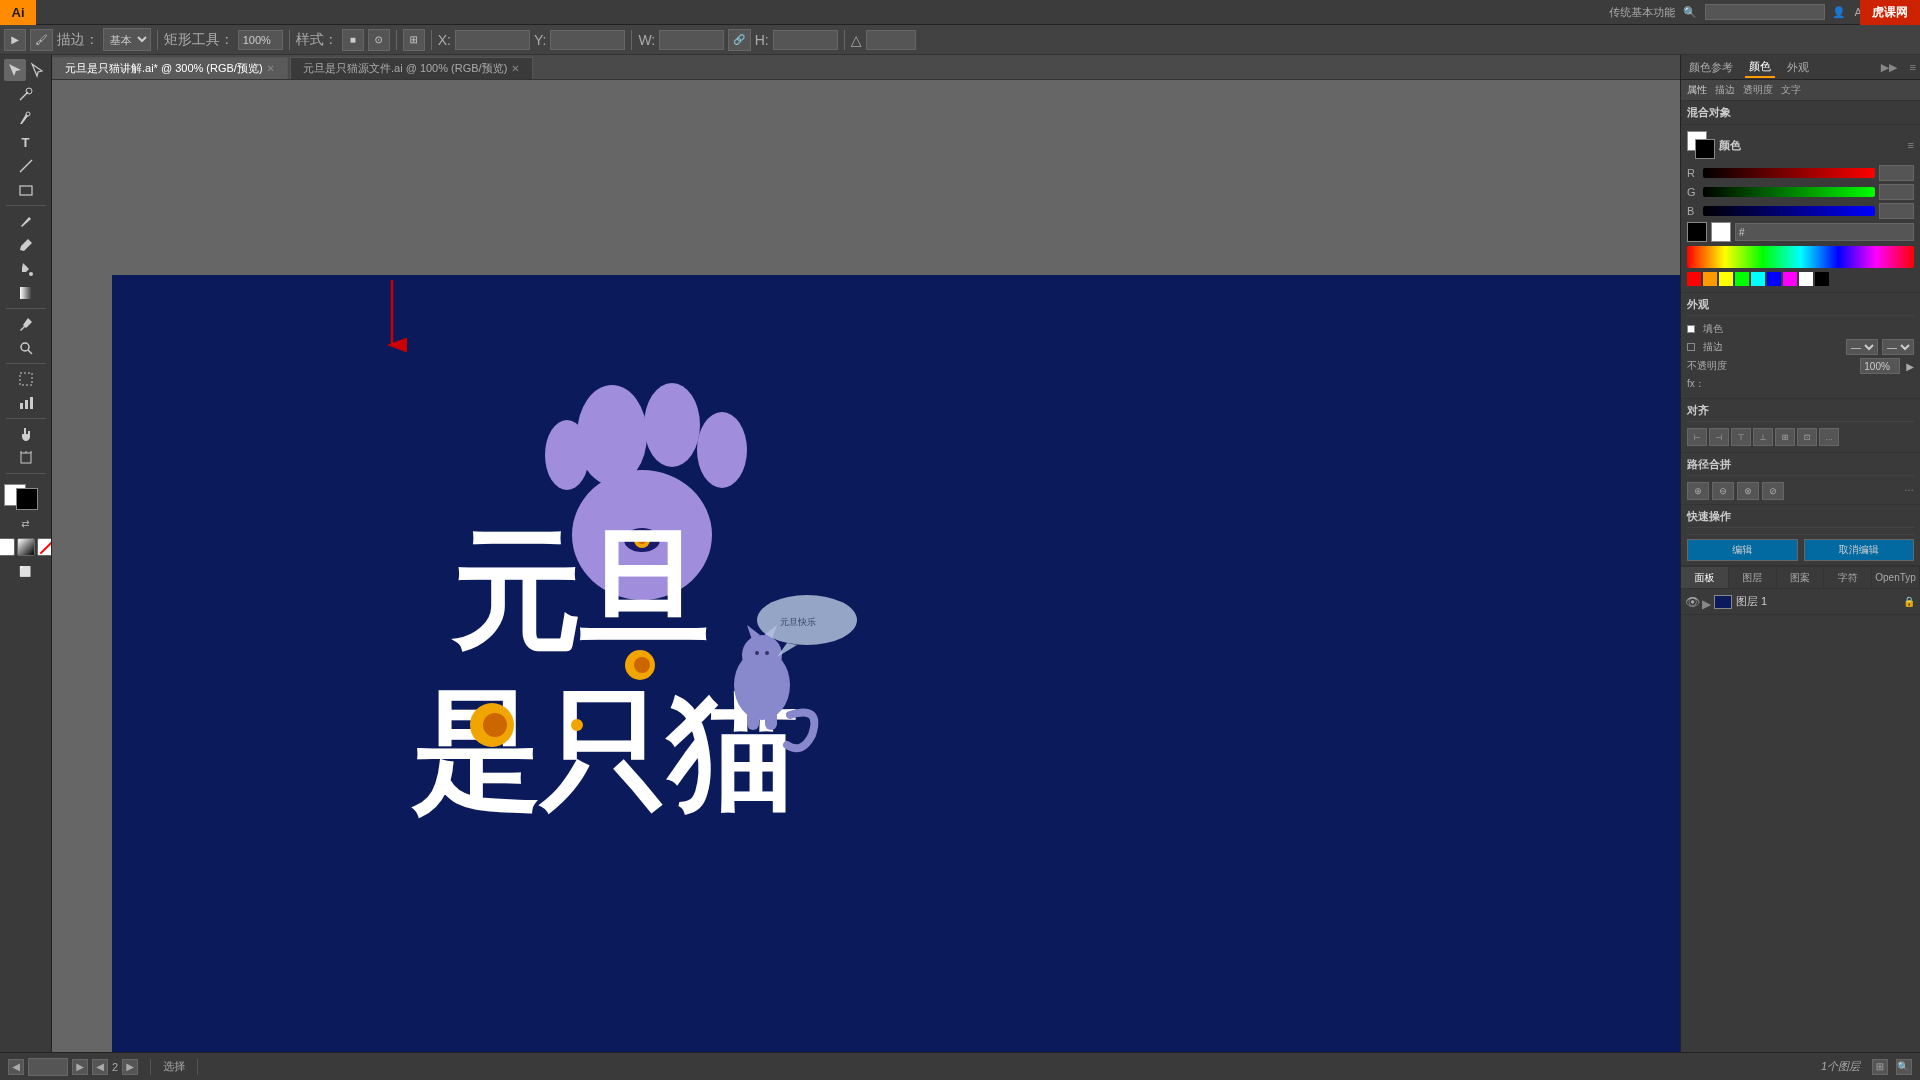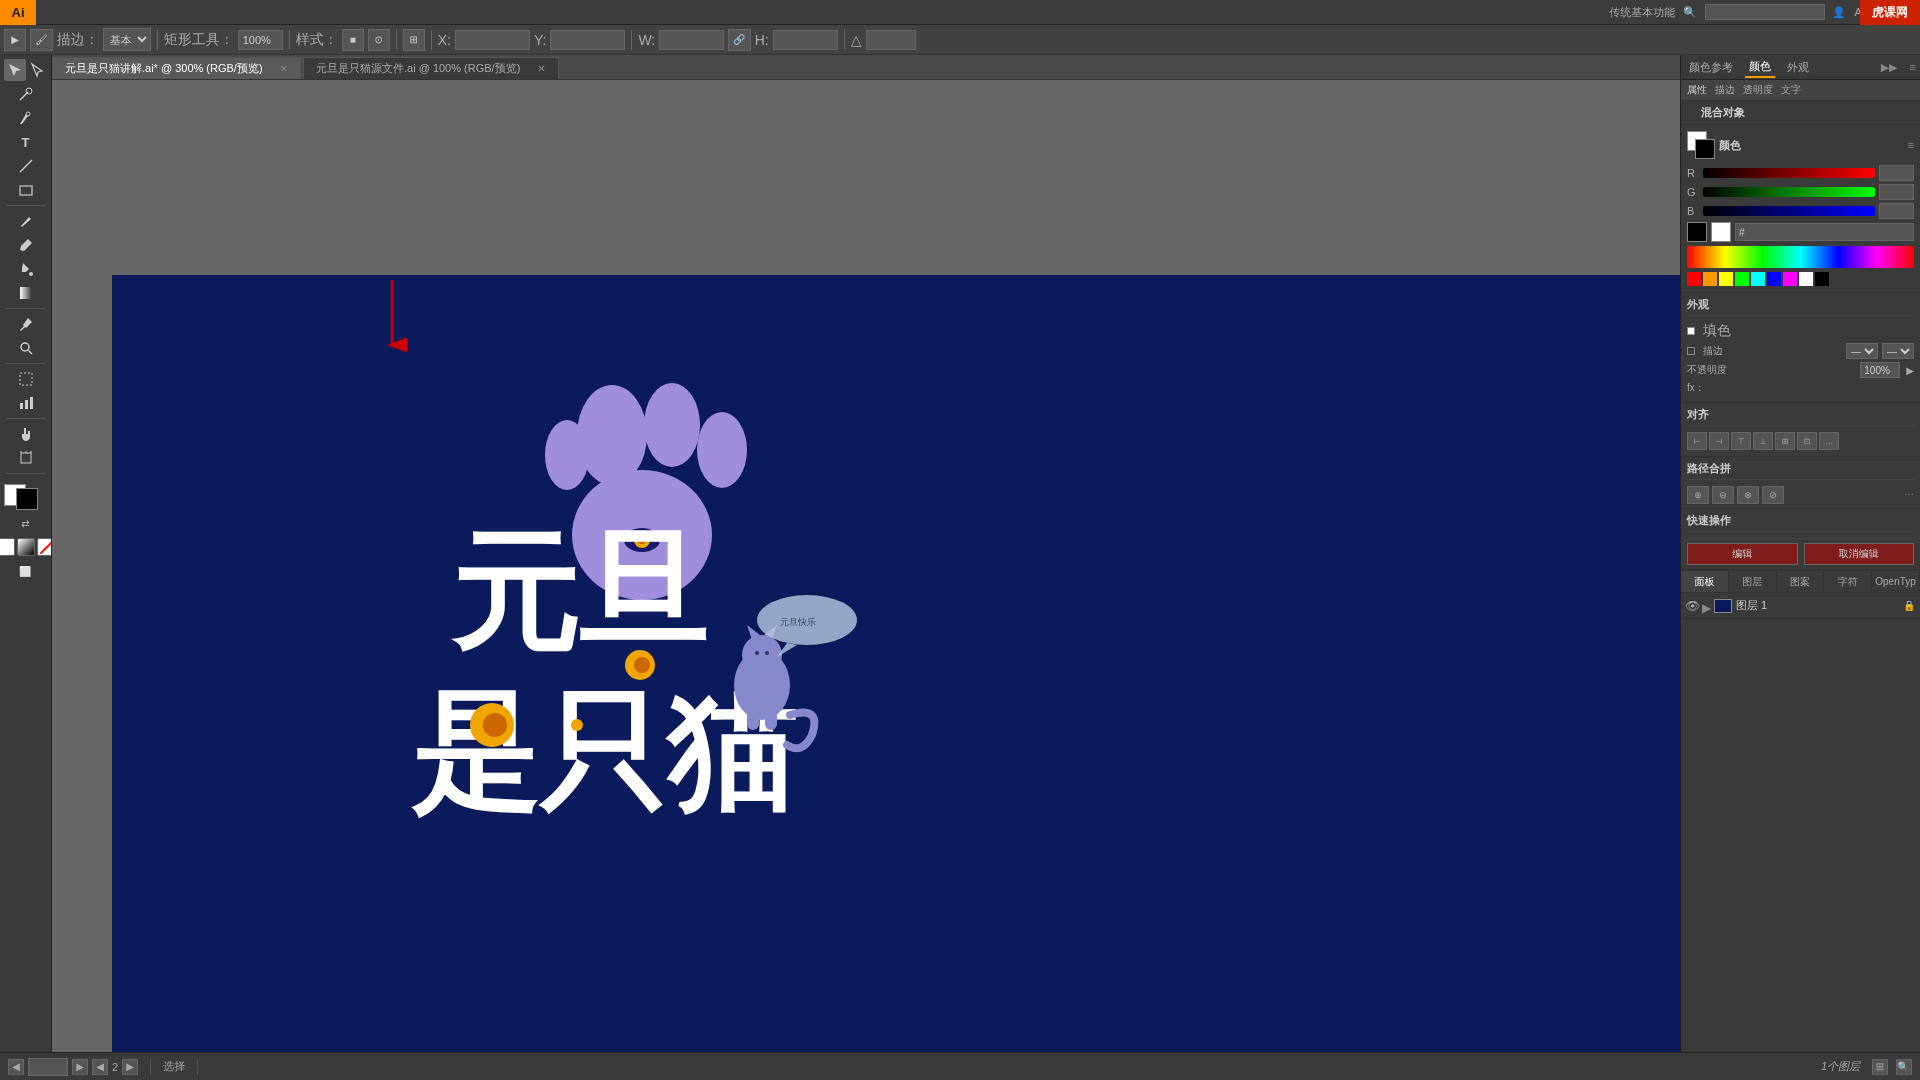--- a/index.html
+++ b/index.html
@@ -59,21 +59,21 @@
 
     
     #canvas-area {
       flex: 1; background: #666; position: relative; overflow: hidden;
     }
     #canvas-tabs {
       height: 25px; background: #4a4a4a; display: flex; align-items: flex-end; border-bottom: 1px solid #333;
     }
     .canvas-tab {
       height: 22px; padding: 0 12px; background: #3a3a3a; border: 1px solid #555; border-bottom: none;
-      font-size: 11px; color: #aaa; cursor: pointer; display: flex; align-items: center; gap: 13px;
+      font-size: 11px; color: #aaa; cursor: pointer; display: flex; align-items: center; gap: 0;
       margin-right: 2px;
     }
     .canvas-tab.active { background: #5a5a5a; color: #fff; }
     .canvas-tab .close-btn { font-size: 10px; color: #888; margin-left: 4px; }
 
     #canvas-workspace {
       position: relative; width: 100%; height: calc(100% - 25px);
       background: #666; overflow: hidden;
     }
 
@@ -140,21 +140,21 @@
     .mini-swatch { width: 14px; height: 14px; cursor: pointer; }
     .prop-title { font-size: 11px; color: #ccc; font-weight: bold; margin-bottom: 6px; border-bottom: 1px solid #444; padding-bottom: 3px; }
     .prop-row { display: flex; align-items: center; gap: 4px; margin-bottom: 3px; }
     .shape-icon-row { display: flex; gap: 3px; flex-wrap: wrap; }
     .shape-icon-btn { width: 22px; height: 18px; background: #555; border: 1px solid #666; color: #aaa; font-size: 9px; cursor: pointer; display: flex; align-items: center; justify-content: center; }
     .align-btn-row { display: flex; gap: 2px; margin-bottom: 2px; }
     .align-btn { width: 20px; height: 18px; background: #555; border: 1px solid #666; color: #aaa; cursor: pointer; font-size: 8px; display: flex; align-items: center; justify-content: center; }
 
     
     .quick-actions { margin-top: 6px; border-top: 1px solid #444; padding-top: 4px; display: flex; gap: 6px; }
-    .qa-btn { flex: 1; height: 22px; background: #7f1d1d; border: 1px solid #666; color: #ccc; font-size: 10px; cursor: pointer; }
+    .qa-btn { flex: 1; height: 22px; background: #0369a1; border: 1px solid #666; color: #ccc; font-size: 10px; cursor: pointer; }
 
     
     #layers-panel { flex: 1; overflow-y: auto; border-top: 1px solid #333; }
     .layers-tabs { display: flex; height: 22px; background: #3a3a3a; border-bottom: 1px solid #333; }
     .layers-tab { flex: 1; display: flex; align-items: center; justify-content: center; font-size: 10px; color: #aaa; cursor: pointer; border-right: 1px solid #333; }
     .layers-tab.active { color: #fff; background: #444; }
     .layer-row { display: flex; align-items: center; height: 26px; padding: 0 4px; border-bottom: 1px solid #333; cursor: pointer; }
     .layer-eye { width: 14px; height: 14px; margin-right: 3px; color: #aaa; }
     .layer-expand { width: 10px; height: 10px; margin-right: 2px; color: #888; }
     .layer-icon { width: 18px; height: 14px; background: #666; border: 1px solid #888; margin-right: 4px; flex-shrink: 0; }
@@ -443,21 +443,21 @@
       <span style="font-size:11px;color:#888;cursor:pointer;margin-left:4px;">≡</span>
     </div>
 
     <div class="panel-icons-row">
       <span style="font-size:10px;color:#ccc;padding:0 3px;">属性</span>
       <span style="font-size:10px;color:#aaa;padding:0 3px;">描边</span>
       <span style="font-size:10px;color:#aaa;padding:0 3px;">透明度</span>
       <span style="font-size:10px;color:#aaa;padding:0 3px;">文字</span>
     </div>
 
-    <div style="padding:4px 20px;background:#3a3a3a;border-bottom:1px solid #333;">
+    <div style="padding:4px 6px;background:#3a3a3a;border-bottom:1px solid #333;">
       <span style="font-size:11px;color:#ccc;font-weight:bold;">混合对象</span>
     </div>
 
     <div id="color-panel">
       <div class="color-panel-header">
         <div style="position:relative;width:28px;height:28px;">
           <div style="position:absolute;top:0;left:0;width:20px;height:20px;background:white;border:1px solid #888;"></div>
           <div style="position:absolute;top:8px;left:8px;width:20px;height:20px;background:black;border:1px solid #888;"></div>
         </div>
         <span class="panel-section-title">颜色</span>
@@ -499,21 +499,21 @@
         <div class="mini-swatch" style="background:#fff;"></div>
         <div class="mini-swatch" style="background:#000;"></div>
       </div>
     </div>
 
     <div style="padding:4px 6px;border-bottom:1px solid #333;">
       <div class="prop-title">外观</div>
 
       <div class="prop-row">
         <span style="width:8px;height:8px;background:white;border:1px solid #888;display:inline-block;margin-right:4px;"></span>
-        <span style="font-size:14px;color:#aaa;">填色</span>
+        <span style="font-size:10px;color:#aaa;">填色</span>
       </div>
       <div class="prop-row">
         <span style="width:8px;height:8px;background:transparent;border:1px solid #888;display:inline-block;margin-right:4px;"></span>
         <span style="font-size:10px;color:#aaa;">描边</span>
         <select style="margin-left:auto;height:16px;background:#555;border:1px solid #666;color:#ccc;font-size:10px;"><option>—</option></select>
         <select style="height:16px;background:#555;border:1px solid #666;color:#ccc;font-size:10px;"><option>—</option></select>
       </div>
       <div class="prop-row">
         <span style="font-size:10px;color:#aaa;">不透明度</span>
         <input style="width: 40px; height: 16px; background: rgb(85, 85, 85); border: 1px solid rgb(102, 102, 102); color: rgb(204, 204, 204); font-size: 10px; margin-left: auto; padding: 0px 3px;" value="100%">

